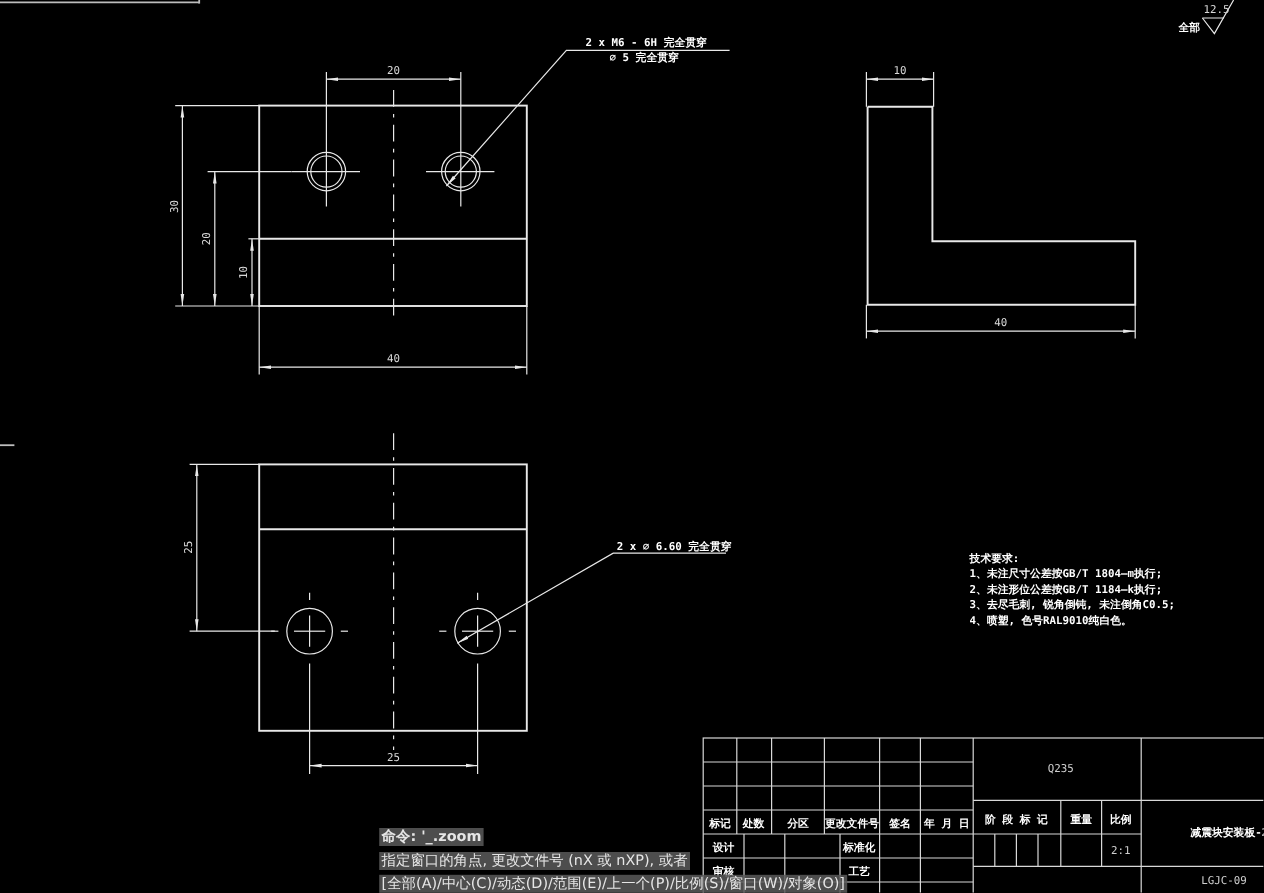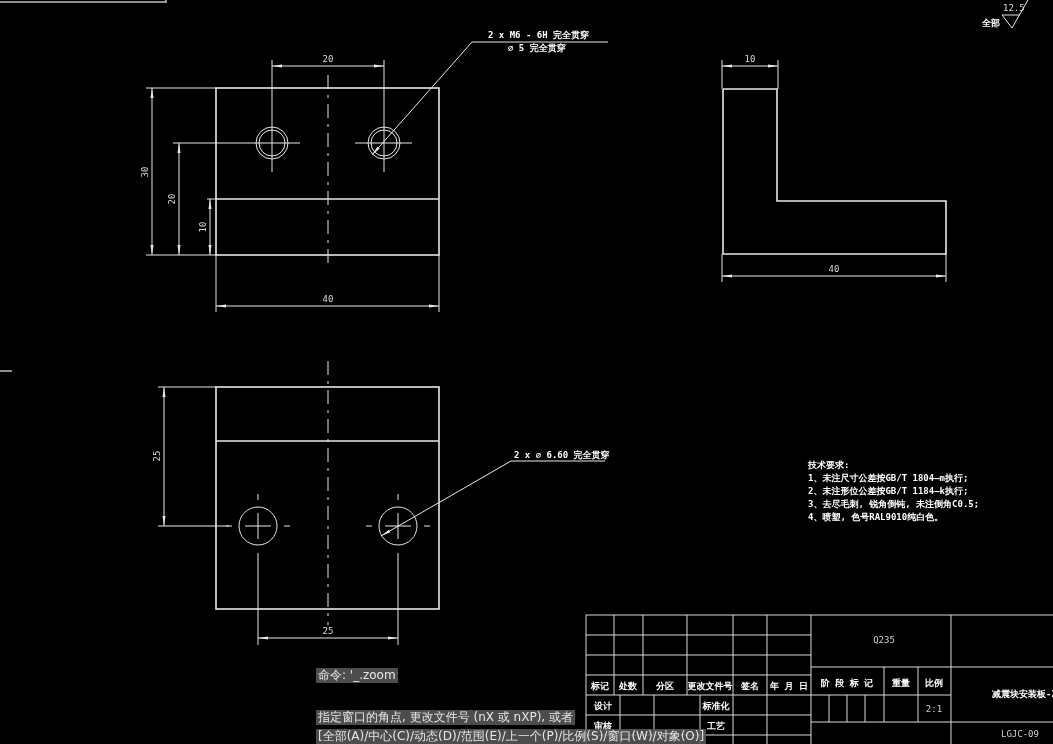--- a/index.html
+++ b/index.html
@@ -161,15 +161,15 @@
   <text class="tb" x="716" y="729" text-anchor="middle">工艺</text>
   <text class="tbl" x="884" y="643" text-anchor="middle">Q235</text>
   <text class="tb" x="847" y="686" text-anchor="middle">阶 段 标 记</text>
   <text class="tb" x="901" y="686" text-anchor="middle">重量</text>
   <text class="tb" x="934" y="686" text-anchor="middle">比例</text>
   <text class="tbl" x="934" y="712" text-anchor="middle">2:1</text>
   <text class="tb" x="992" y="697">减震块安装板-2</text>
   <text class="tbl" x="1020" y="737" text-anchor="middle">LGJC-09</text>
 </svg>
 
-<div class="cmd" style="top:668px;">命令: '_.zoom</div>
+<div class="cmd" style="top:690px;font-weight:bold;">命令: '_.zoom</div>
 <div class="cmd" style="top:710px;">指定窗口的角点, 更改文件号 (nX 或 nXP), 或者</div>
 <div class="cmd" style="top:729px;">[全部(A)/中心(C)/动态(D)/范围(E)/上一个(P)/比例(S)/窗口(W)/对象(O)]</div>
 
 </body></html>

